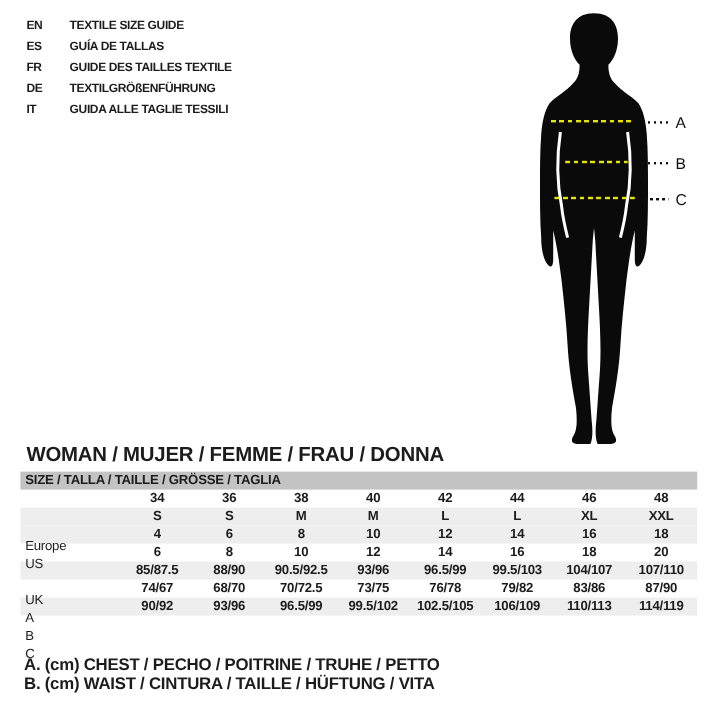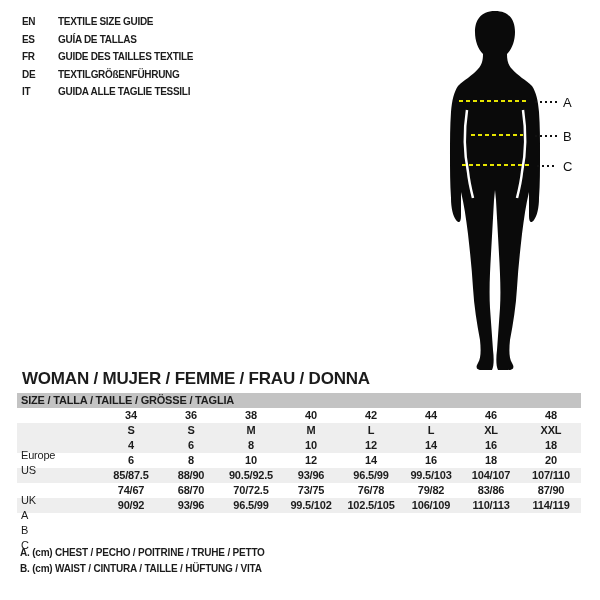--- a/index.html
+++ b/index.html
@@ -21,21 +21,21 @@
   .woman-line{position:absolute;left:22px;top:369px;font-size:17px;font-weight:700;letter-spacing:-0.2px;}
   
   .size-table{position:absolute;left:17px;top:393px;width:564px;font-size:11px;letter-spacing:-0.2px;}
   .t-header{height:15px;line-height:15px;background:var(--header-gray);padding-left:4px;font-weight:700;}
   .t-row{display:flex;height:15px;line-height:15px;}
   .t-row.shaded{background:var(--row-gray);}
   .t-label{flex:0 0 80px;padding-left:4px;margin-top:40px;}
   .t-cell{flex:1 1 0;text-align:center;font-weight:bold;}
   
   .legend-block{position:absolute;left:20px;top:545px;}
-  .legend-line{line-height:16.2px;font-size:10px;font-weight:700;letter-spacing:-0.2px;}
+  .legend-line{line-height:16.2px;font-size:14px;font-weight:700;letter-spacing:-0.2px;}
 </style>
 </head>
 <body>
 
 <div class="page">
 
   <div class="lang-block">
     <div class="lang-row">
       <span class="lang-code">EN</span>
       <span>TEXTILE SIZE GUIDE</span>

